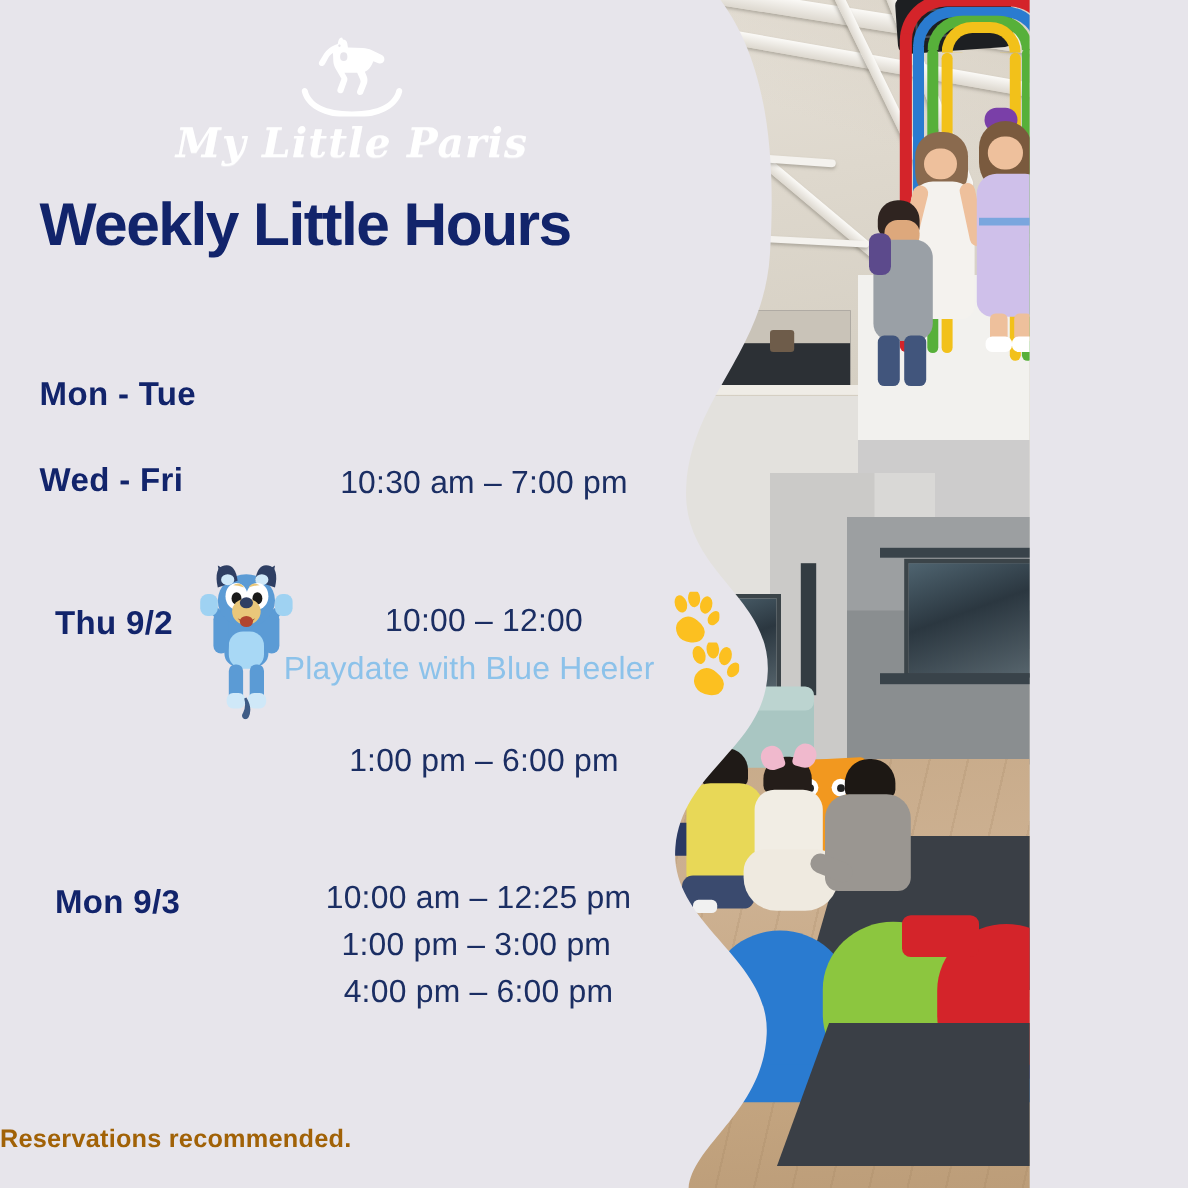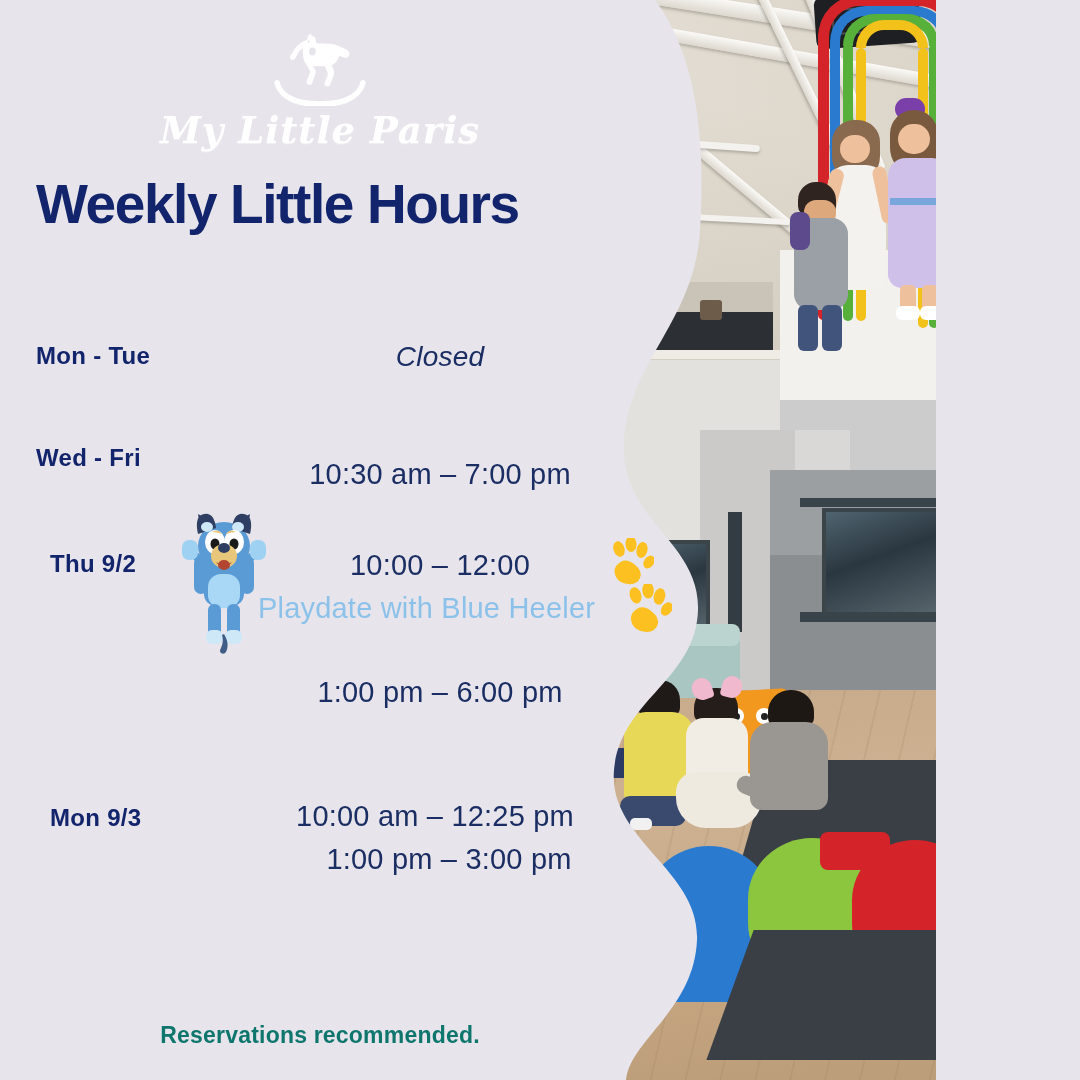--- a/index.html
+++ b/index.html
@@ -62,35 +62,35 @@
     margin-top:2px;color:#ffffff;font-family:"DejaVu Serif",serif;
     font-style:italic;font-weight:700;font-size:37px;letter-spacing:1px;
     text-shadow:0 1px 0 rgba(255,255,255,.35);
   }
   .title{
     position:absolute;top:172px;left:36px;width:600px;
     color:#12246b;font-weight:700;font-size:55px;letter-spacing:-1.4px;
     font-family:"Liberation Sans",sans-serif;white-space:nowrap;
   }
   .daylbl{
-    position:absolute;color:#12246b;font-weight:700;font-size:24px;
+    position:absolute;color:#12246b;font-weight:700;font-size:30px;
     letter-spacing:.3px;white-space:nowrap;
   }
   .time{
     position:absolute;color:#1b2e63;font-size:29px;font-weight:400;
     letter-spacing:.2px;white-space:nowrap;text-align:center;
   }
   .time.closed{font-style:italic;font-size:28px;}
   .evt{
     position:absolute;color:#8cc2ea;font-size:29px;font-weight:400;
     letter-spacing:.2px;white-space:nowrap;
   }
   .footer{
-    position:absolute;top:1022px;left:0;width:640px;text-align:center;
-    color:#0f766e;font-weight:700;font-size:23px;letter-spacing:.2px;
+    position:absolute;top:1022px;left:0;width:640px;text-align:left;
+    color:#a16207;font-weight:700;font-size:23px;letter-spacing:.2px;
   }
   .paw{position:absolute;}
   .bluey{position:absolute;}
 </style>
 </head>
 <body>
 
 <div id="poster">
 
   <div class="photo">
@@ -249,24 +249,23 @@
         <path fill="#ffffff" d="M44 6 c-2 0 -3 1.6 -3.4 3.3 l-0.6 2.6 c-5.4 1.6 -10 5 -12.8 9.6 l-4 6.6 c-0.9 1.5 -0.2 3.3 1.5 3.8 1.5 0.4 3-0.4 3.7-1.8 l2.7-5 c1.1-2 2.7-3.7 4.6-4.9 l0.3 7.3 c0.1 2.4 0.8 4.7 2 6.8 l5.4 9.2 -3.6 9.6 c-0.6 1.7 0.4 3.4 2.1 3.7 1.5 0.3 3-0.6 3.4-2.1 l3.4-9.6 c0.3-1 0.2-2 -0.3-2.9 l-2.3-4 11.6 0 2.8 6.4 c0.4 1 0.4 2.1 0 3.1 l-2.8 7 c-0.6 1.6 0.3 3.3 2 3.7 1.5 0.3 3-0.5 3.5-2 l3.2-8 c0.9-2.4 0.9-5 -0.1-7.4 l-1.6-3.7 c2.9-1.4 5.2-3.8 6.5-6.8 l1.2-2.8 4.6 1.8 c2.2 0.9 4.6-0.3 5.3-2.5 0.6-2 -0.3-4.2 -2.2-5.1 l-9-4.2 c-2.6-1.2 -5.4-1.9 -8.3-2 l-13.5-0.5 -0.6-3.8 c-0.3-1.9 -1.9-3.4 -3.9-3.4 z M41.6 12.5 c0.6 0 1.1 0.5 1.1 1.1 0 0.6 -0.5 1.1 -1.1 1.1 -0.6 0 -1.1-0.5 -1.1-1.1 0-0.6 0.5-1.1 1.1-1.1 z"></path>
         <ellipse cx="45.5" cy="23.5" rx="3.3" ry="4" fill="#e7e5eb"></ellipse>
         <path fill="#ffffff" d="M10 52 c-1.8 0 -3 1.7 -2.6 3.4 C10.9 69.2 25.8 79 53 79 c27.2 0 42.1-9.8 45.6-23.6 0.4-1.7 -0.8-3.4 -2.6-3.4 -1.3 0 -2.4 0.9 -2.7 2.1 C90.4 66 77.4 73.3 53 73.3 28.6 73.3 15.6 66 12.7 54.1 12.4 52.9 11.3 52 10 52 z"></path>
       </svg>
       <div class="brand">My Little Paris</div>
     </div>
 
     <div class="title">Weekly Little Hours</div>
 
     <div class="daylbl" style="top:342px;left:36px;">Mon - Tue</div>
-    <div class="time closed" style="top:341px;left:280px;width:320px;">Closed</div>
-
-    <div class="daylbl" style="top:444px;left:36px;">Wed - Fri</div>
-    <div class="time" style="top:423px;left:280px;width:320px;margin-top:35px;">10:30 am – 7:00 pm</div>
+
+    <div class="daylbl" style="top:420px;left:36px;">Wed - Fri</div>
+    <div class="time" style="top:423px;left:280px;width:320px;">10:30 am – 7:00 pm</div>
 
     <div class="daylbl" style="top:550px;left:50px;">Thu 9/2</div>
 
     <svg class="bluey" style="left:178px;top:512px;" width="92" height="142" viewBox="0 0 92 142">
 
       <path d="M24 44 L12 34 L8 40 L18 50 Z" fill="#5b9bd5"></path>
       <path d="M68 44 L80 34 L84 40 L74 50 Z" fill="#5b9bd5"></path>
       <rect x="4" y="28" width="16" height="20" rx="7" fill="#9fd2f2"></rect>
       <rect x="72" y="28" width="16" height="20" rx="7" fill="#9fd2f2"></rect>
 
@@ -316,17 +315,18 @@
     <svg class="paw" style="left:622px;top:584px;" width="50" height="52" viewBox="0 0 48 50">
       <ellipse cx="13" cy="11" rx="5.5" ry="8" transform="rotate(-18 13 11)" fill="#fcc020"></ellipse>
       <ellipse cx="25" cy="6" rx="5.5" ry="8" transform="rotate(-4 25 6)" fill="#fcc020"></ellipse>
       <ellipse cx="36" cy="12" rx="5.5" ry="8" transform="rotate(14 36 12)" fill="#fcc020"></ellipse>
       <ellipse cx="43" cy="24" rx="5" ry="7" transform="rotate(34 43 24)" fill="#fcc020"></ellipse>
       <path d="M10 28 q8 -10 18 -2 q9 7 6 14 q-3 7 -12 6 q-9 -1 -12 -7 q-3 -6 0 -11 z" fill="#fcc020"></path>
     </svg>
 
     <div class="daylbl" style="top:804px;left:50px;">Mon 9/3</div>
     <div class="time" style="top:800px;left:270px;width:330px;">10:00 am – 12:25 pm</div>
-    <div class="time" style="top:843px;left:284px;width:330px;text-align:center;">1:00 pm – 3:00 pm</div>
+    <div class="time" style="top:843px;left:268px;width:330px;text-align:center;">1:00 pm – 3:00 pm</div>
+    <div class="time" style="top:886px;left:270px;width:330px;">4:00 pm – 6:00 pm</div>
 
     <div class="footer">Reservations recommended.</div>
   </div>
 </div>
 
 </body></html>

